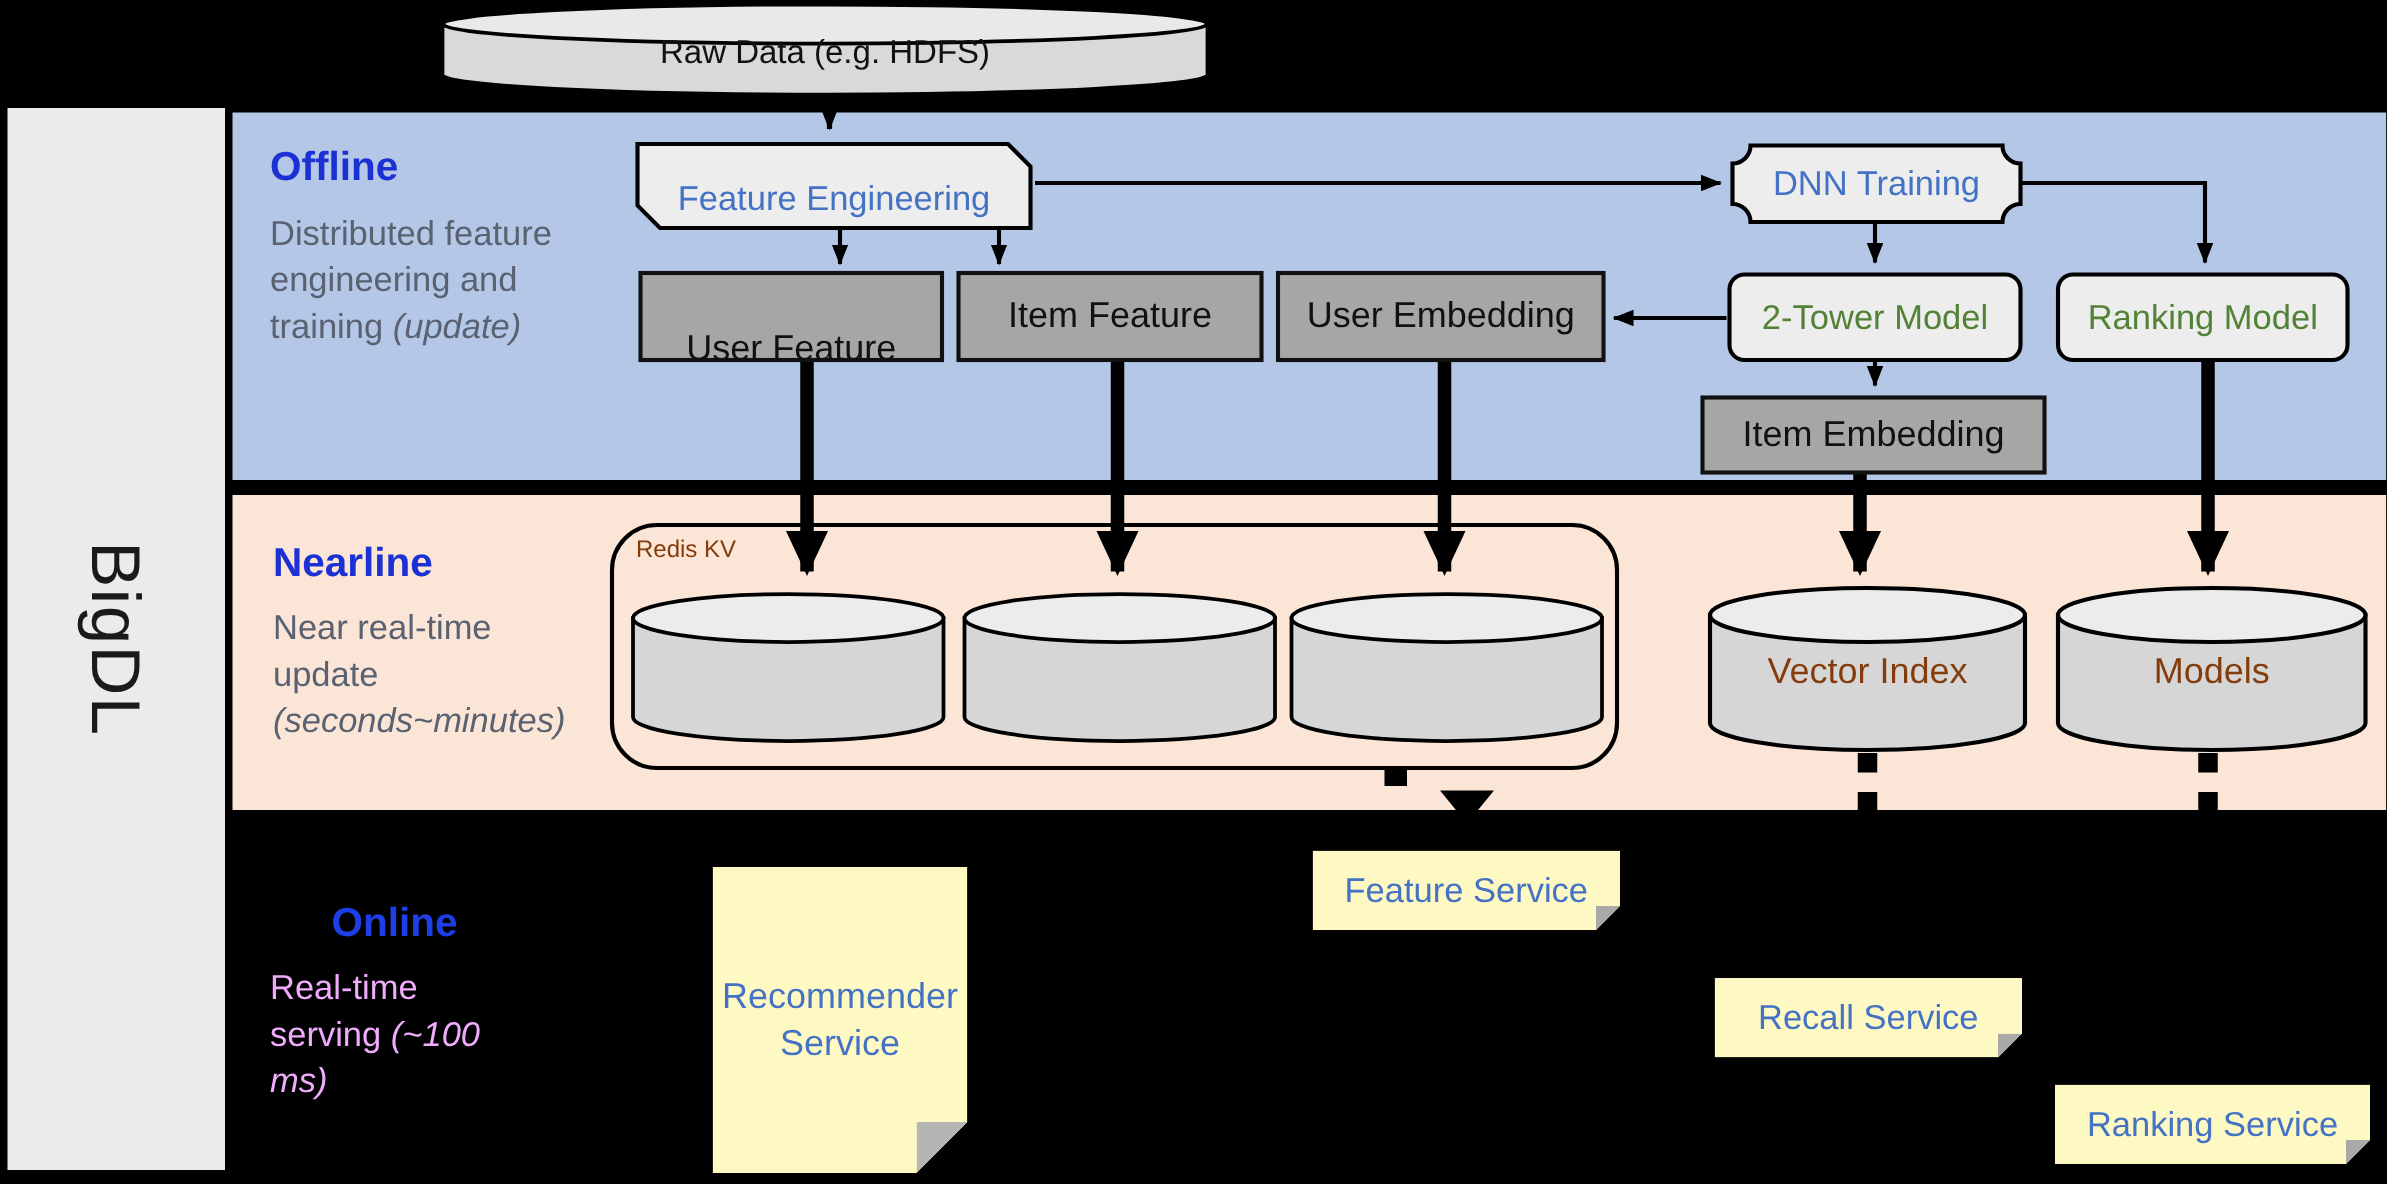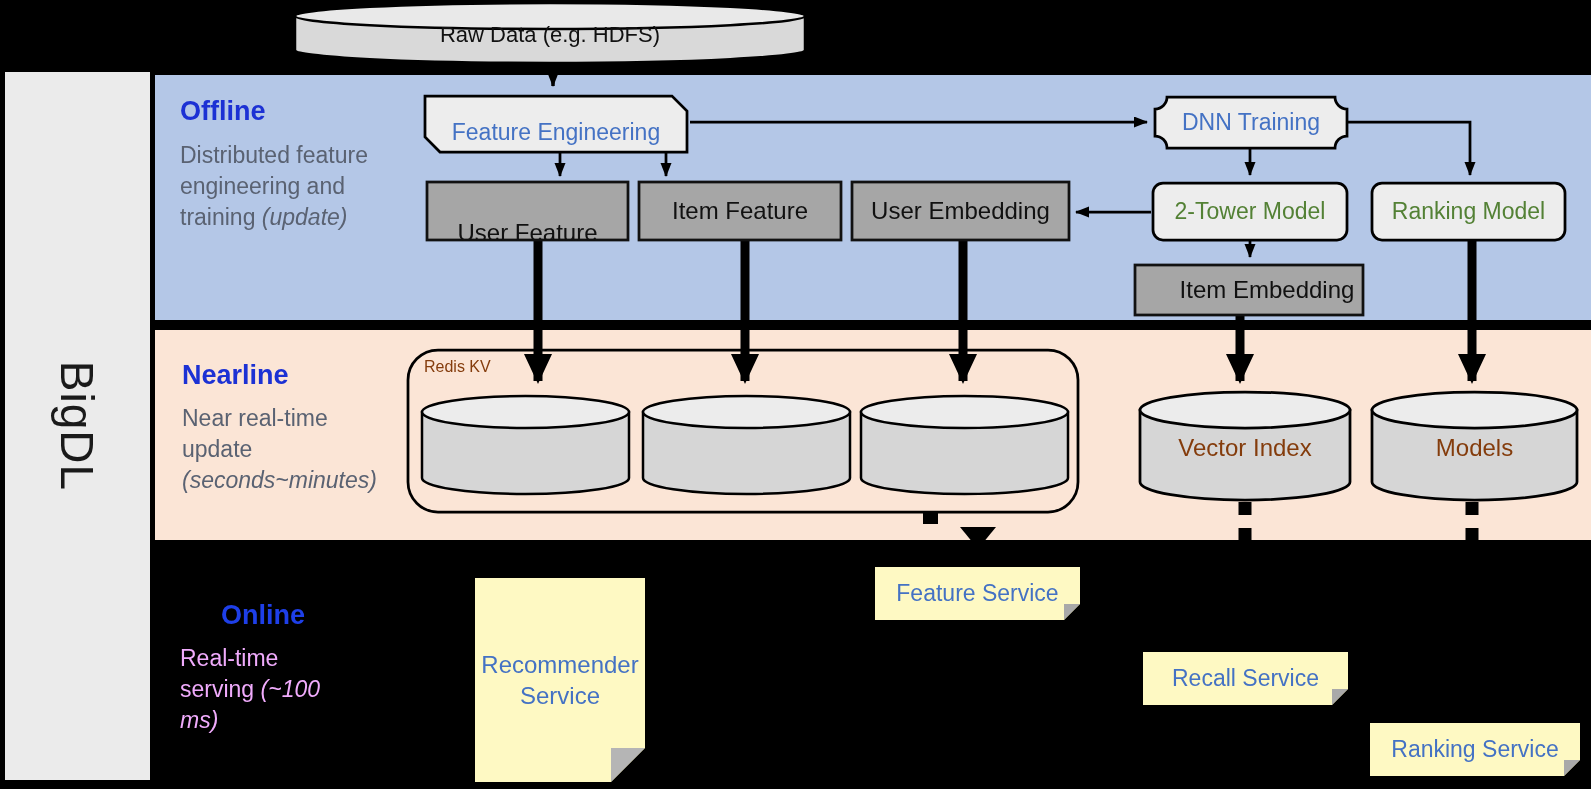--- a/index.html
+++ b/index.html
@@ -137,21 +137,21 @@
 
   <div class="lbl node-blue" style="left:425px;top:96px;width:262px;height:72px;">Feature Engineering</div>
   <div class="lbl node-blue" style="left:1155px;top:97px;width:192px;height:51px;">DNN Training</div>
 
   <div class="lbl node-black" style="left:427px;top:182px;width:201px;height:58px;margin-top:22px;">User Feature</div>
   <div class="lbl node-black" style="left:639px;top:182px;width:202px;height:58px;">Item Feature</div>
   <div class="lbl node-black" style="left:852px;top:182px;width:217px;height:58px;">User Embedding</div>
 
   <div class="lbl node-green" style="left:1153px;top:183px;width:194px;height:57px;">2-Tower Model</div>
   <div class="lbl node-green" style="left:1372px;top:183px;width:193px;height:57px;">Ranking Model</div>
-  <div class="lbl node-black" style="left:1135px;top:265px;width:228px;height:50px;padding-left:18px;">Item Embedding</div>
+  <div class="lbl node-black" style="left:1135px;top:265px;width:228px;height:50px;">Item Embedding</div>
 
   <div class="lbl node-brown" id="redis-kv-label" style="left:424px;top:352px;width:140px;height:30px;">Redis KV</div>
   <div class="lbl node-brown" style="left:1140px;top:420px;width:210px;height:56px;font-size:24px;">Vector Index</div>
   <div class="lbl node-brown" style="left:1372px;top:420px;width:205px;height:56px;font-size:24px;">Models</div>
 
   <div class="service" id="recommender-service" style="left:475px;top:578px;width:170px;height:204px;">
     <span>Recommender Service</span>
     <div class="fold"></div>
   </div>
   <div class="service" style="left:875px;top:567px;width:205px;height:53px;">

